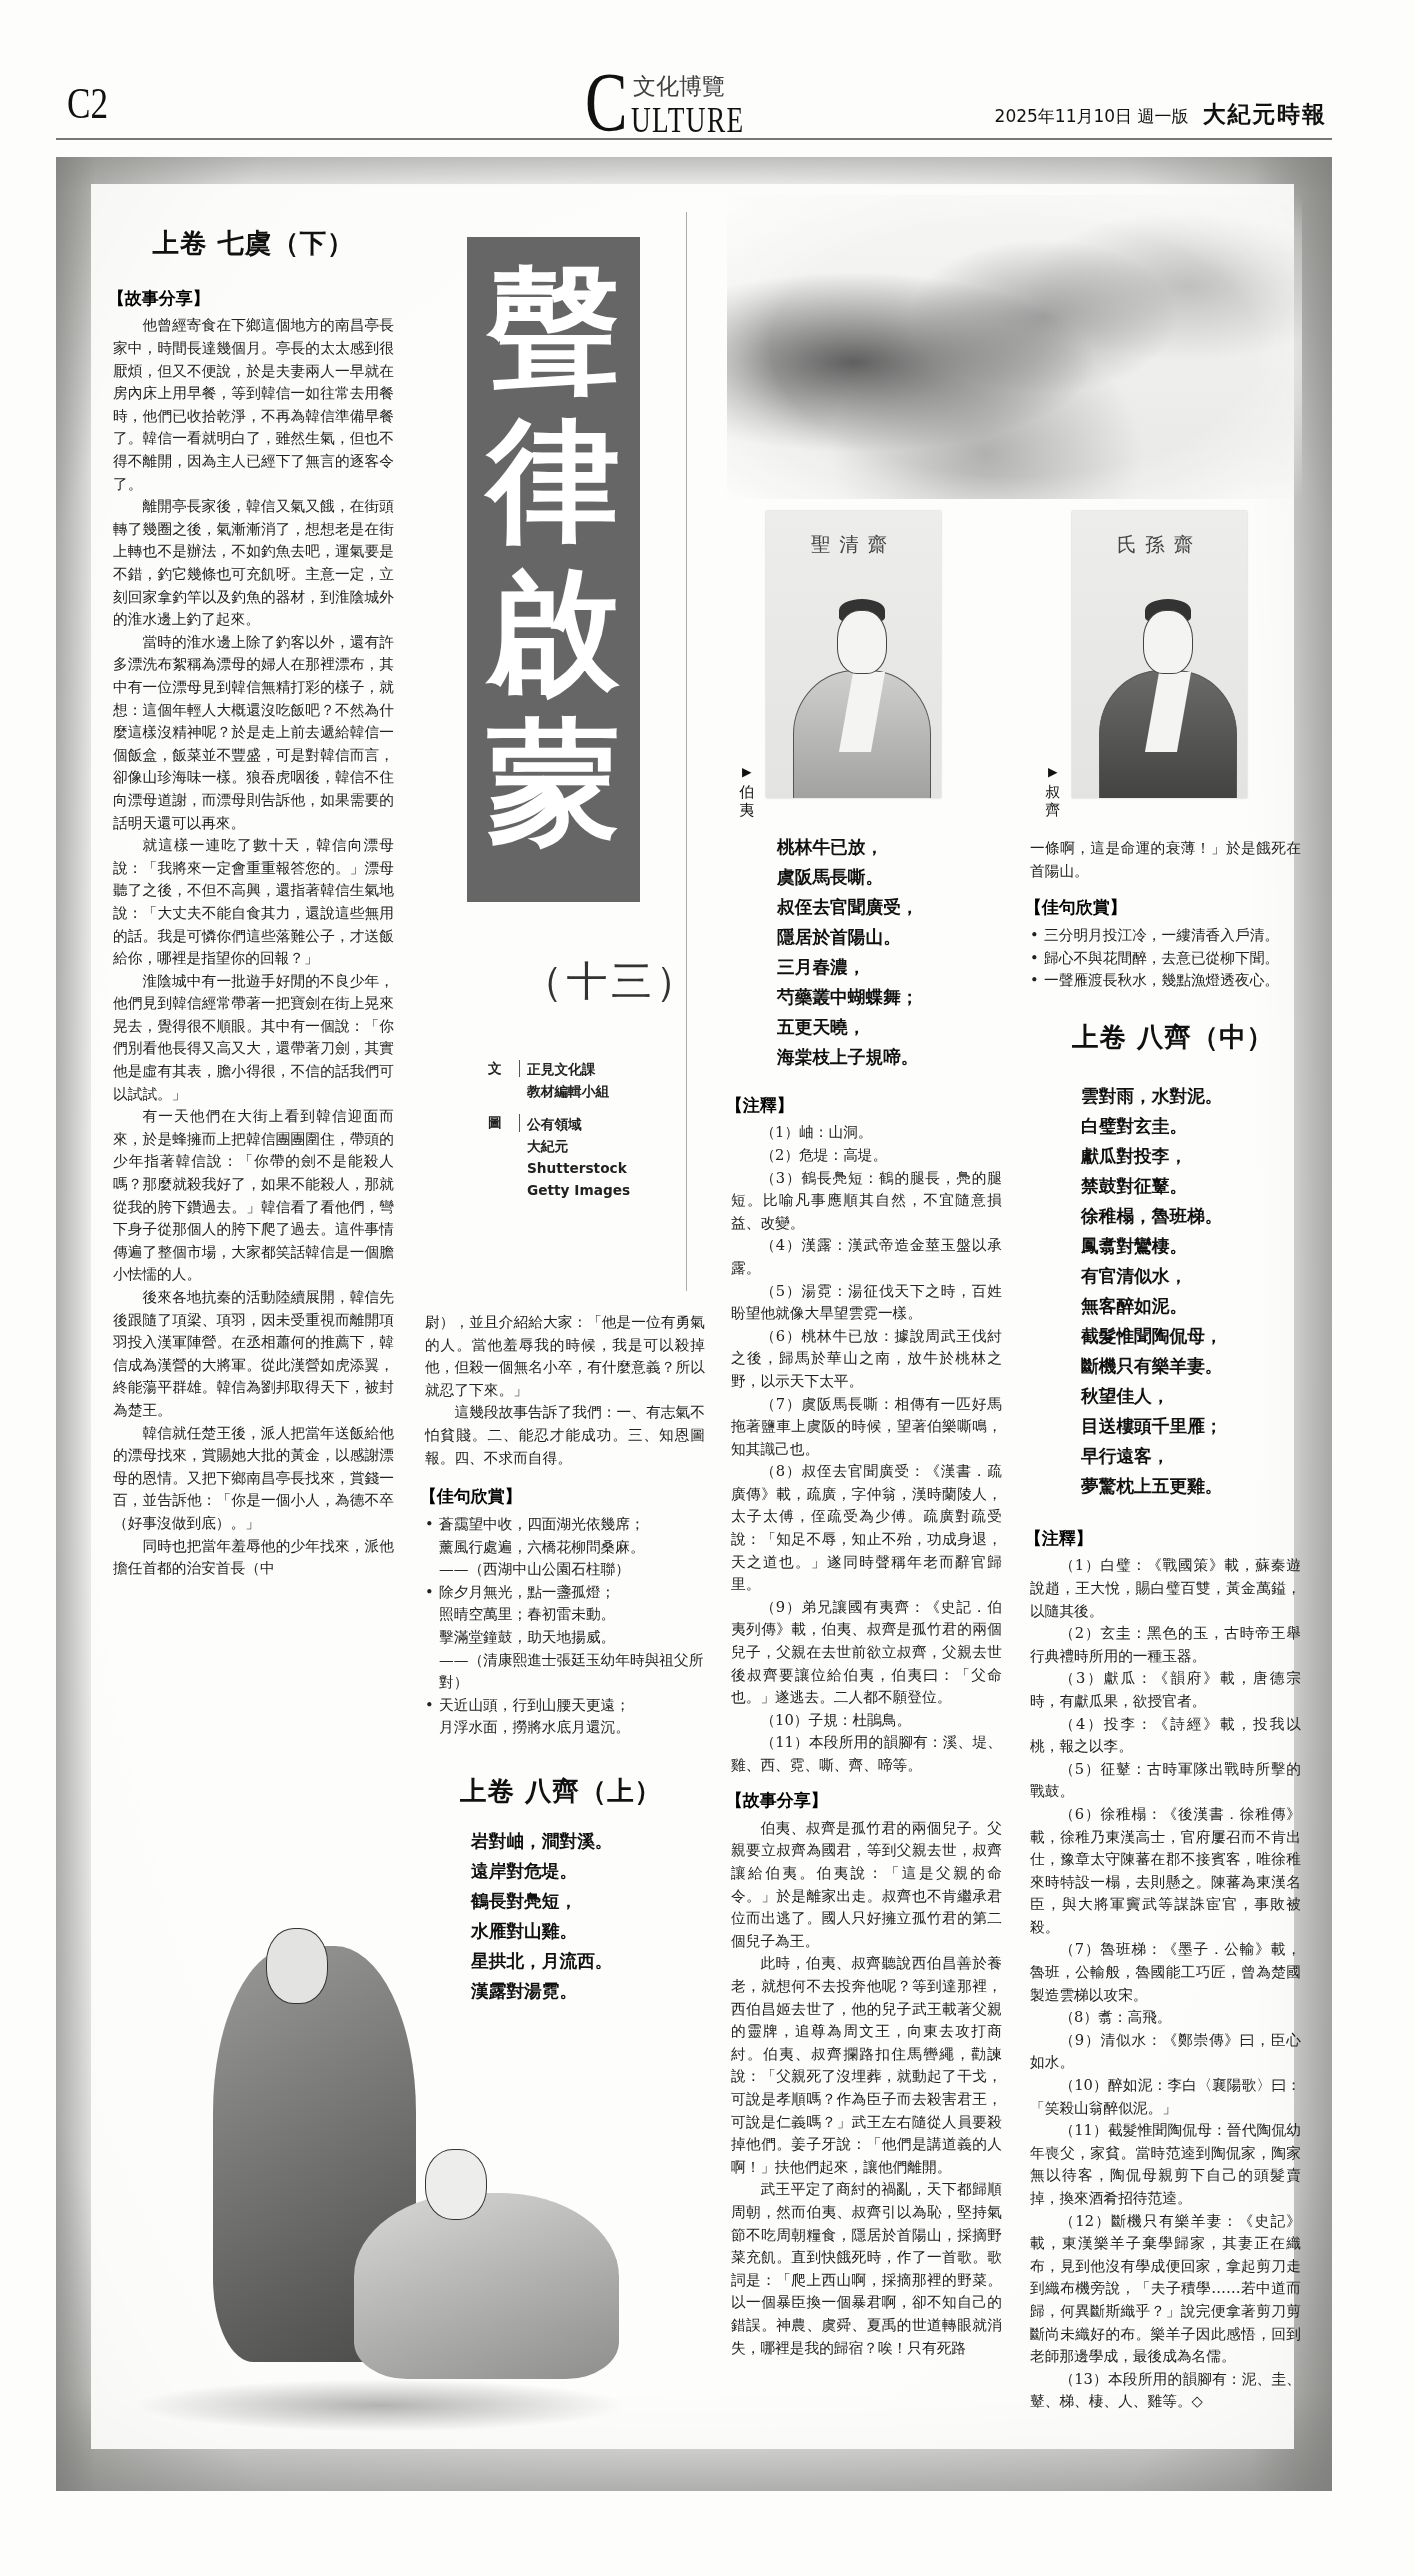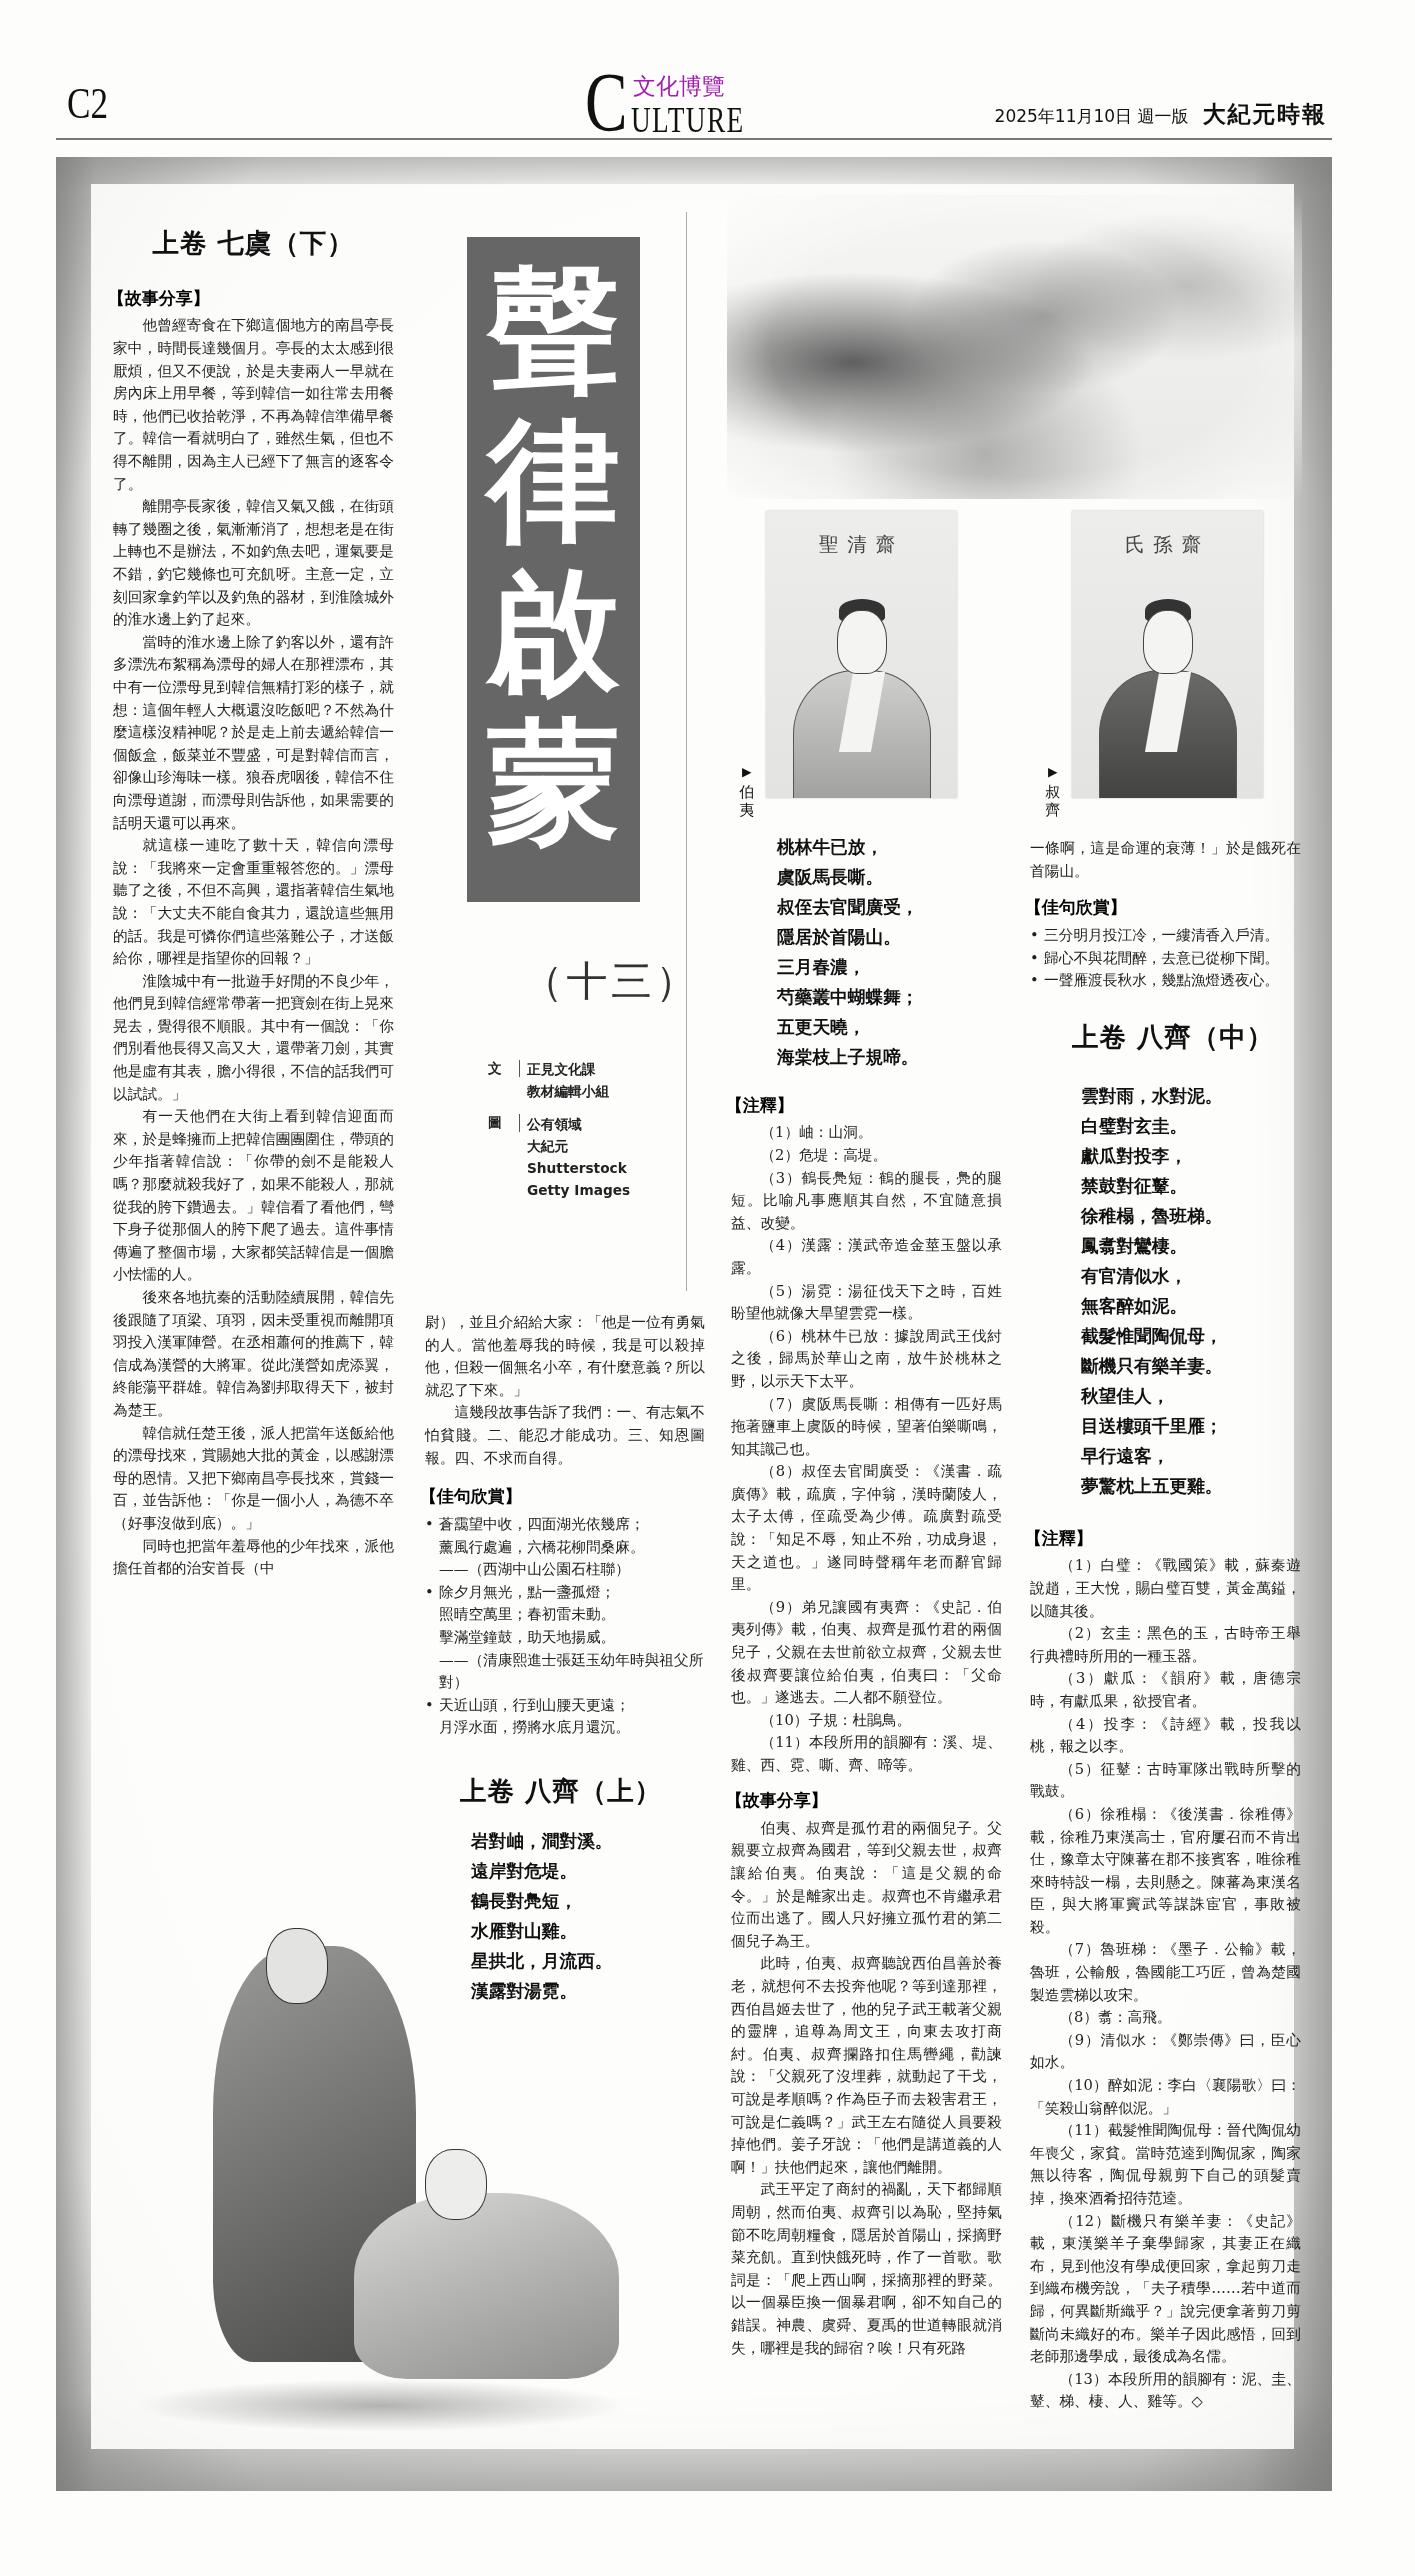--- a/index.html
+++ b/index.html
@@ -4,21 +4,21 @@
 <style>
   * { box-sizing: border-box; margin: 0; padding: 0; }
   html, body { width: 1415px; height: 2576px; background: #fdfdfc; overflow: hidden; }
   body { position: relative; font-family: "DejaVu Serif", "Liberation Serif", serif; color: #222; }
 
   
   .masthead { position: absolute; left: 56px; top: 62px; width: 1276px; height: 78px; border-bottom: 2.7px solid #777; }
   .page-no { position: absolute; left: 10.6px; top: 16px; font-family: "Liberation Serif", serif; font-size: 44px; color: #111; transform: scaleX(0.8); transform-origin: left; }
   .section { position: absolute; left: 529px; top: 3.5px; height: 71px; }
   .section .bigC { position: absolute; left: 0; top: -5.3px; font-family: "Liberation Serif", serif; font-size: 85px; line-height: 1; color: #111; transform: scaleX(0.75); transform-origin: left; }
-  .section .zh { position: absolute; left: 48px; top: 5.3px; font-family: "DejaVu Sans", sans-serif; font-size: 23px; color: #a21caf; white-space: nowrap; }
+  .section .zh { position: absolute; left: 48px; top: 5.3px; font-family: "DejaVu Sans", sans-serif; font-size: 23px; color: #404040; white-space: nowrap; }
   .section .en { position: absolute; left: 46px; top: 35px; font-family: "Liberation Serif", serif; font-size: 35px; letter-spacing: 1.8px; color: #111; transform: scaleX(0.78); transform-origin: left; white-space: nowrap; }
   .issue { position: absolute; right: 5.3px; top: 37px; font-family: "DejaVu Sans", sans-serif; font-size: 17px; color: #111; white-space: nowrap; }
   .issue .paper { font-family: "DejaVu Serif", serif; font-weight: bold; font-size: 23px; margin-left: 8.8px; letter-spacing: 1.8px; text-align: right; }
 
   
   .frame { position: absolute; left: 56px; top: 157px; width: 1276px; height: 2334px;
     background: radial-gradient(ellipse at 50% 50%, #fbfbfa 60%, #e4e4e2 85%, #9b9b98 100%);
   }
   .frame::before { content: ""; position: absolute; inset: 0;
     background:
@@ -57,21 +57,21 @@
   .landscape { position: absolute; left: 727px; top: 195px; width: 575px; height: 304px;
     background:
       radial-gradient(ellipse at 22% 55%, rgba(70,70,70,.85) 0, rgba(90,90,90,.5) 18%, rgba(255,255,255,0) 38%),
       radial-gradient(ellipse at 55% 40%, rgba(110,110,110,.6) 0, rgba(255,255,255,0) 30%),
       radial-gradient(ellipse at 80% 30%, rgba(150,150,150,.55) 0, rgba(255,255,255,0) 25%),
       radial-gradient(ellipse at 45% 85%, rgba(120,120,120,.5) 0, rgba(255,255,255,0) 35%),
       linear-gradient(to bottom, #f6f6f5, #e8e8e6);
     -webkit-mask-image: radial-gradient(ellipse at 50% 50%, #000 60%, transparent 100%);
             mask-image: radial-gradient(ellipse at 50% 50%, #000 60%, transparent 100%);
   }
-  .portrait { position: absolute; width: 191px; height: 287px; background: linear-gradient(#ededec, #e3e3e1); box-shadow: 0 0 1.8px rgba(0,0,0,.25); overflow: hidden; }
+  .portrait { position: absolute; width: 175px; height: 287px; background: linear-gradient(#ededec, #e3e3e1); box-shadow: 0 0 1.8px rgba(0,0,0,.25); overflow: hidden; }
   .portrait .seal { position: absolute; top: 19.5px; width: 100%; text-align: center; font-family: "DejaVu Serif", serif; font-size: 19.5px; color: #444; letter-spacing: 8.8px; }
   .portrait .head { position: absolute; left: 71px; top: 99px; width: 50px; height: 64px; border-radius: 45% 45% 40% 40%; background: #f4f4f2; border: 1.8px solid #444; }
   .portrait .hair { position: absolute; left: 73px; top: 88px; width: 46px; height: 23px; border-radius: 50% 50% 20% 20%; background: #333; }
   .portrait .robe { position: absolute; left: 26.5px; top: 159px; width: 138px; height: 142px; border-radius: 45% 45% 0 0; background: linear-gradient(#cfcfcd, #9d9d9b); border: 1.8px solid #555; }
   .portrait.dark .robe { background: linear-gradient(#6a6a68, #3f3f3d); }
   .portrait .collar { position: absolute; left: 80px; top: 161px; width: 32px; height: 80px; background: #f4f4f2; transform: skewX(-10deg); }
   .cap-label { position: absolute; font-family: "DejaVu Sans", sans-serif; font-size: 15px; line-height: 17.7px; color: #111; width: 17.7px; text-align: center; }
   .cap-label .tri { display: block; font-size: 12.4px; margin-bottom: 3.5px; }
 
   

